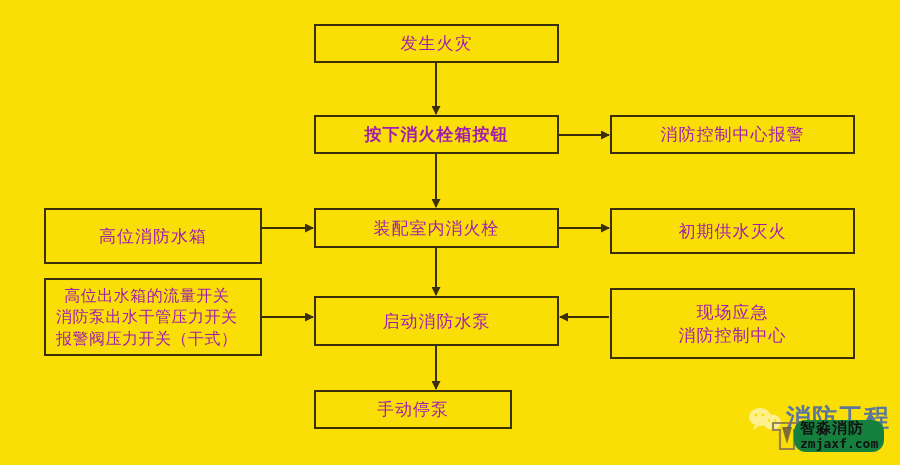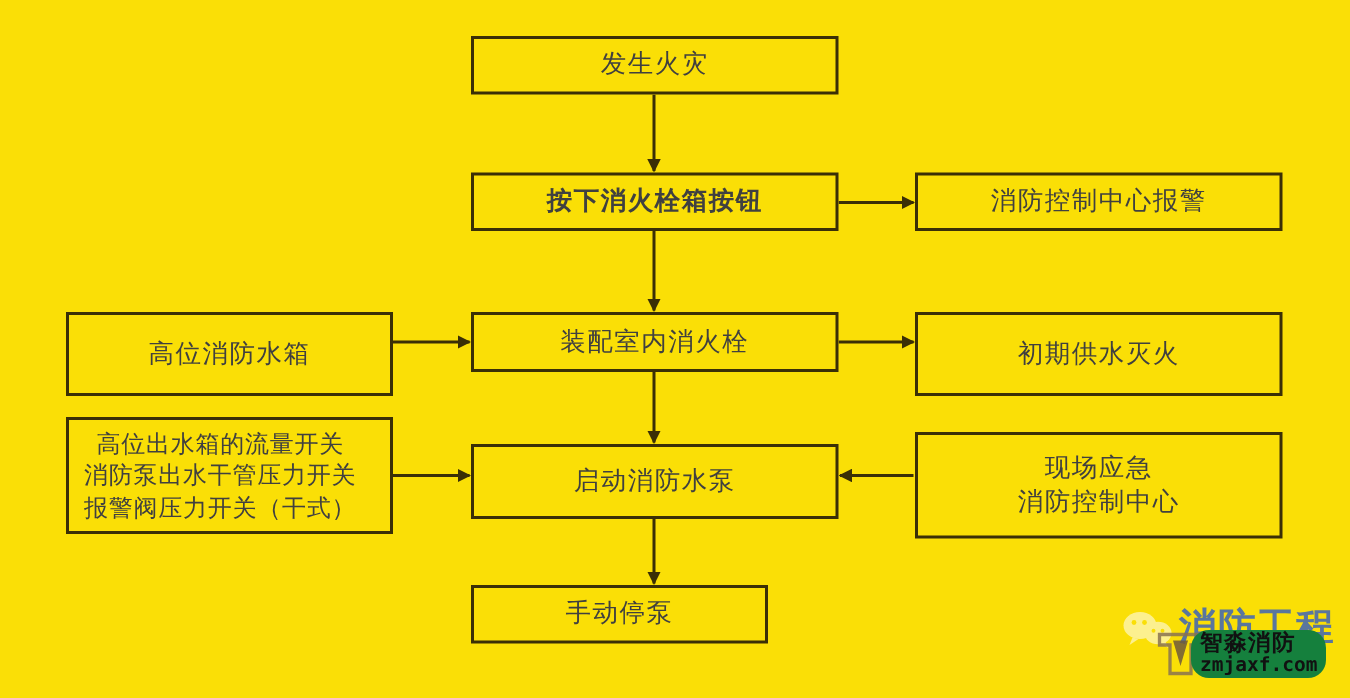--- a/index.html
+++ b/index.html
@@ -29,21 +29,21 @@
   }
   .node {
     position: absolute;
     box-sizing: border-box;
     border: 2px solid #3a2f06;
     background: #FADF06;
     display: flex;
     align-items: center;
     justify-content: center;
     text-align: center;
-    color: #404040;
+    color: #a21caf;
     font-size: 17px;
     line-height: 1.35;
     letter-spacing: 1px;
     white-space: pre-line;
     font-family: "DejaVu Sans", "Liberation Sans", sans-serif;
   }
   .node.left-align {
     justify-content: flex-start;
     text-align: center;
     padding-left: 10px;
@@ -169,21 +169,21 @@
   <div class="node" style="left:314px;top:24px;width:245px;height:39px;">发生火灾</div>
 
   <div class="node bold" style="left:314px;top:115px;width:245px;height:39px;">按下消火栓箱按钮</div>
 
   <div class="node" style="left:610px;top:115px;width:245px;height:39px;">消防控制中心报警</div>
 
   <div class="node" style="left:44px;top:208px;width:218px;height:56px;">高位消防水箱</div>
 
   <div class="node" style="left:314px;top:208px;width:245px;height:40px;">装配室内消火栓</div>
 
-  <div class="node" style="left:610px;top:208px;width:245px;height:56px;">初期供水灭火</div>
+  <div class="node" style="left:610px;top:208px;width:245px;height:46px;">初期供水灭火</div>
 
   <div class="node left-align" style="left:44px;top:278px;width:218px;height:78px;">高位出水箱的流量开关
 消防泵出水干管压力开关
 报警阀压力开关（干式）</div>
 
   <div class="node" style="left:314px;top:296px;width:245px;height:50px;">启动消防水泵</div>
 
   <div class="node" style="left:610px;top:288px;width:245px;height:71px;">现场应急
 消防控制中心</div>
 

